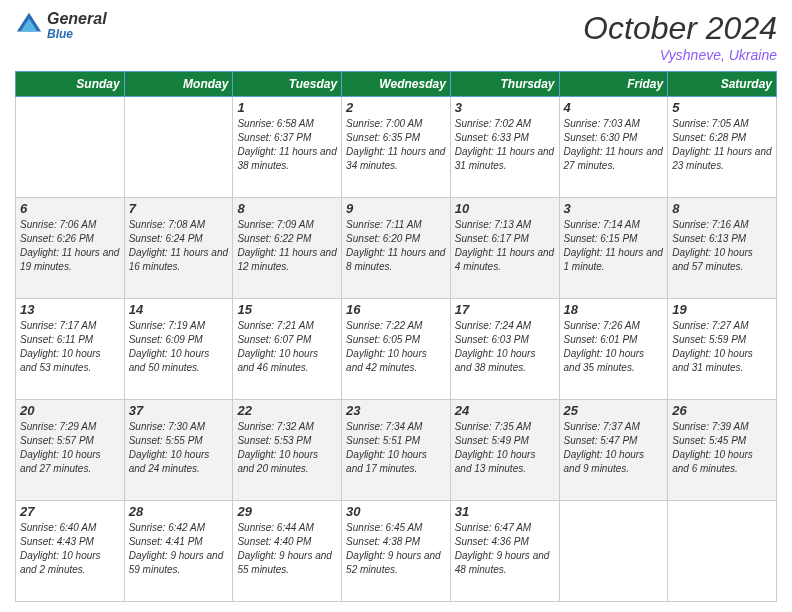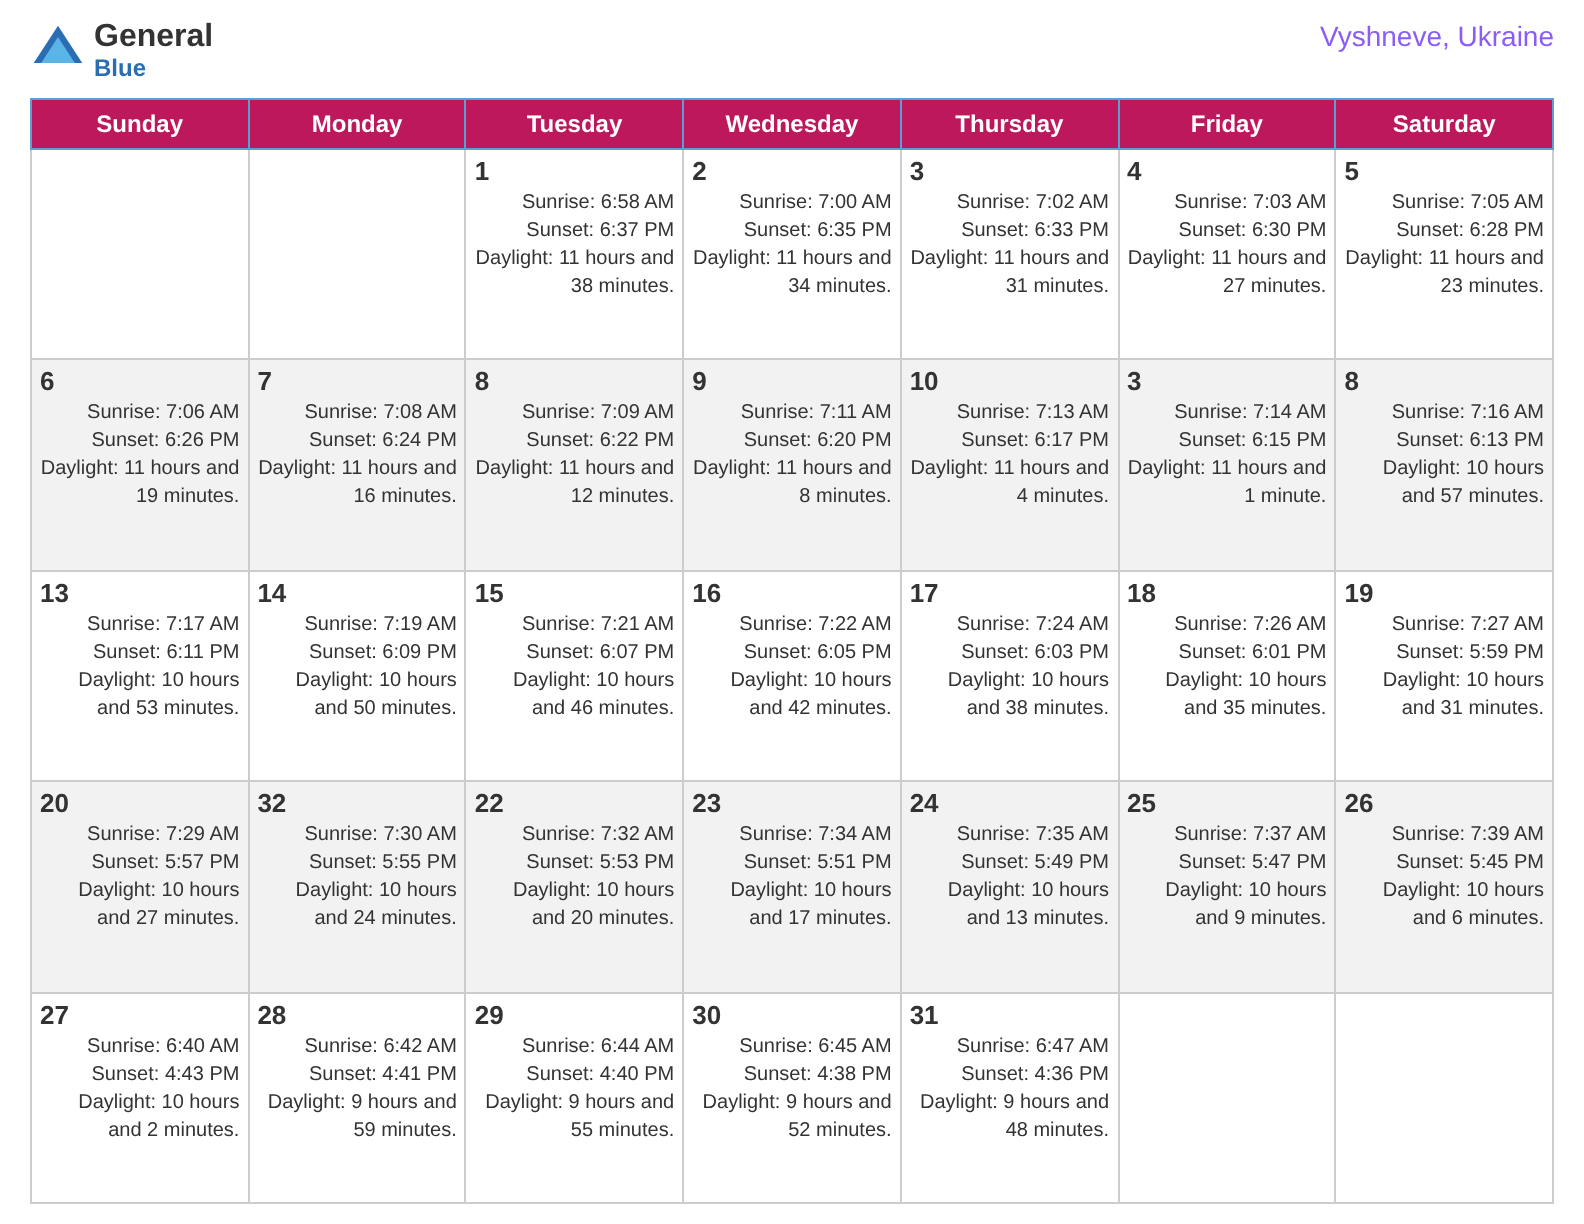--- a/index.html
+++ b/index.html
@@ -9,20 +9,21 @@
       width: 792px;
       height: 612px;
       overflow: hidden;
     }
     .page {
       width: 792px;
       height: 612px;
       padding: 10px 15px 10px 15px;
       display: flex;
       flex-direction: column;
+      font-style: italic;
     }
     .header {
       display: flex;
       justify-content: space-between;
       align-items: flex-start;
       margin-bottom: 8px;
     }
     .logo {
       display: flex;
       align-items: center;
@@ -59,25 +60,25 @@
       font-size: 14px;
       color: #8b5cf6;
     }
     .calendar {
       flex: 1;
       border-collapse: collapse;
       width: 100%;
       table-layout: fixed;
     }
     .calendar thead tr th {
-      background-color: #be185d;
+      background-color: #15803d;
       color: #fff;
       font-size: 12px;
       padding: 5px 4px;
-      text-align: center;
+      text-align: right;
       border: 1px solid #5a9fd4;
       font-weight: bold;
     }
     .calendar tbody tr td {
       border: 1px solid #ccc;
       vertical-align: top;
       padding: 3px 4px;
       font-size: 10px;
       color: #333;
       height: 88px;
@@ -89,21 +90,20 @@
       font-size: 13px;
       font-weight: bold;
       color: #333;
       display: block;
       margin-bottom: 2px;
     }
     .day-info {
       font-size: 10px;
       color: #333;
       line-height: 1.4;
-      text-align: right;
     }
     .calendar tbody tr:nth-child(odd) td {
       background-color: #fff;
     }
     .calendar tbody tr:nth-child(even) td {
       background-color: #f2f2f2;
     }
     .calendar tbody tr td.empty {
       background-color: inherit;
     }
@@ -117,20 +117,21 @@
       <svg class="logo-icon" viewBox="0 0 30 30">
         <polygon points="15,2 28,22 2,22" fill="#2a6db5"></polygon>
         <polygon points="15,8 24,22 6,22" fill="#5ab4e5"></polygon>
       </svg>
       <div class="logo-text">
         <span class="logo-general">General</span>
         <span class="logo-blue">Blue</span>
       </div>
     </div>
     <div class="title-section">
+      <div class="month-title">October 2024</div>
       <div class="location">Vyshneve, Ukraine</div>
     </div>
   </div>
 
   <table class="calendar">
     <thead>
       <tr>
       <th>Sunday</th>
           <th>Monday</th>
           <th>Tuesday</th>
@@ -224,21 +225,21 @@
             <span class="day-number">19</span>
             <div class="day-info">Sunrise: 7:27 AM<br>Sunset: 5:59 PM<br>Daylight: 10 hours and 31 minutes.</div>
           </td>
         </tr>
         <tr>
           <td>
             <span class="day-number">20</span>
             <div class="day-info">Sunrise: 7:29 AM<br>Sunset: 5:57 PM<br>Daylight: 10 hours and 27 minutes.</div>
           </td>
           <td>
-            <span class="day-number">32</span>
+            <span class="day-number">37</span>
             <div class="day-info">Sunrise: 7:30 AM<br>Sunset: 5:55 PM<br>Daylight: 10 hours and 24 minutes.</div>
           </td>
           <td>
             <span class="day-number">22</span>
             <div class="day-info">Sunrise: 7:32 AM<br>Sunset: 5:53 PM<br>Daylight: 10 hours and 20 minutes.</div>
           </td>
           <td>
             <span class="day-number">23</span>
             <div class="day-info">Sunrise: 7:34 AM<br>Sunset: 5:51 PM<br>Daylight: 10 hours and 17 minutes.</div>
           </td>

